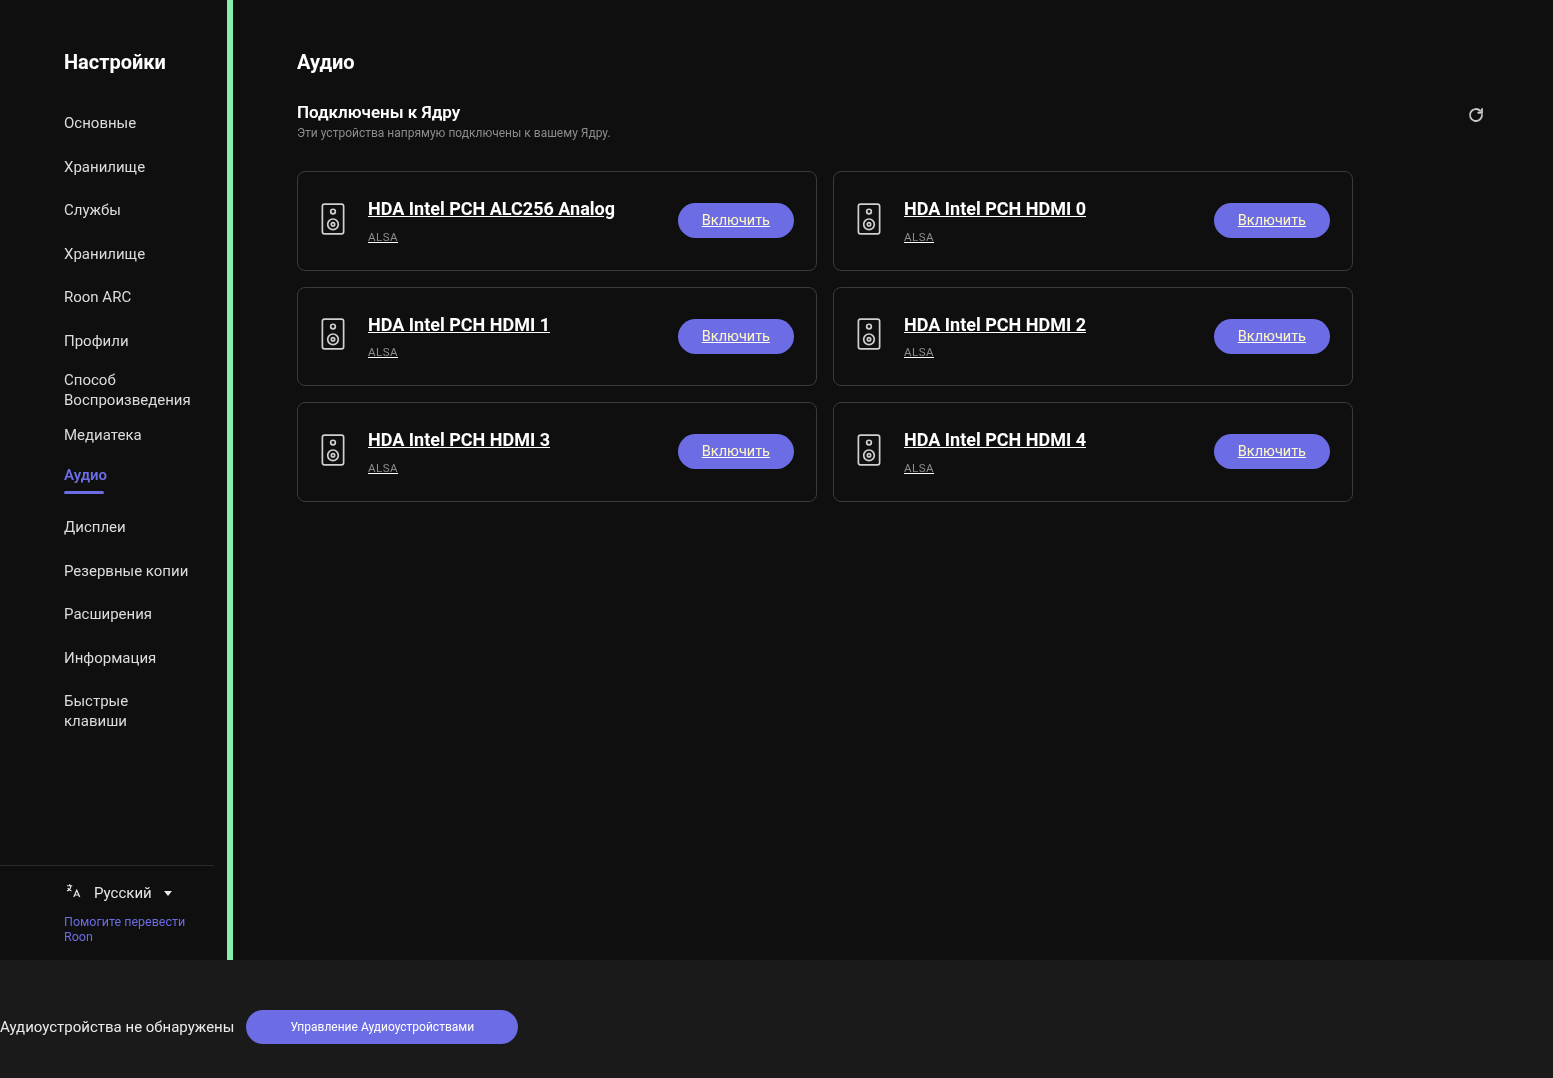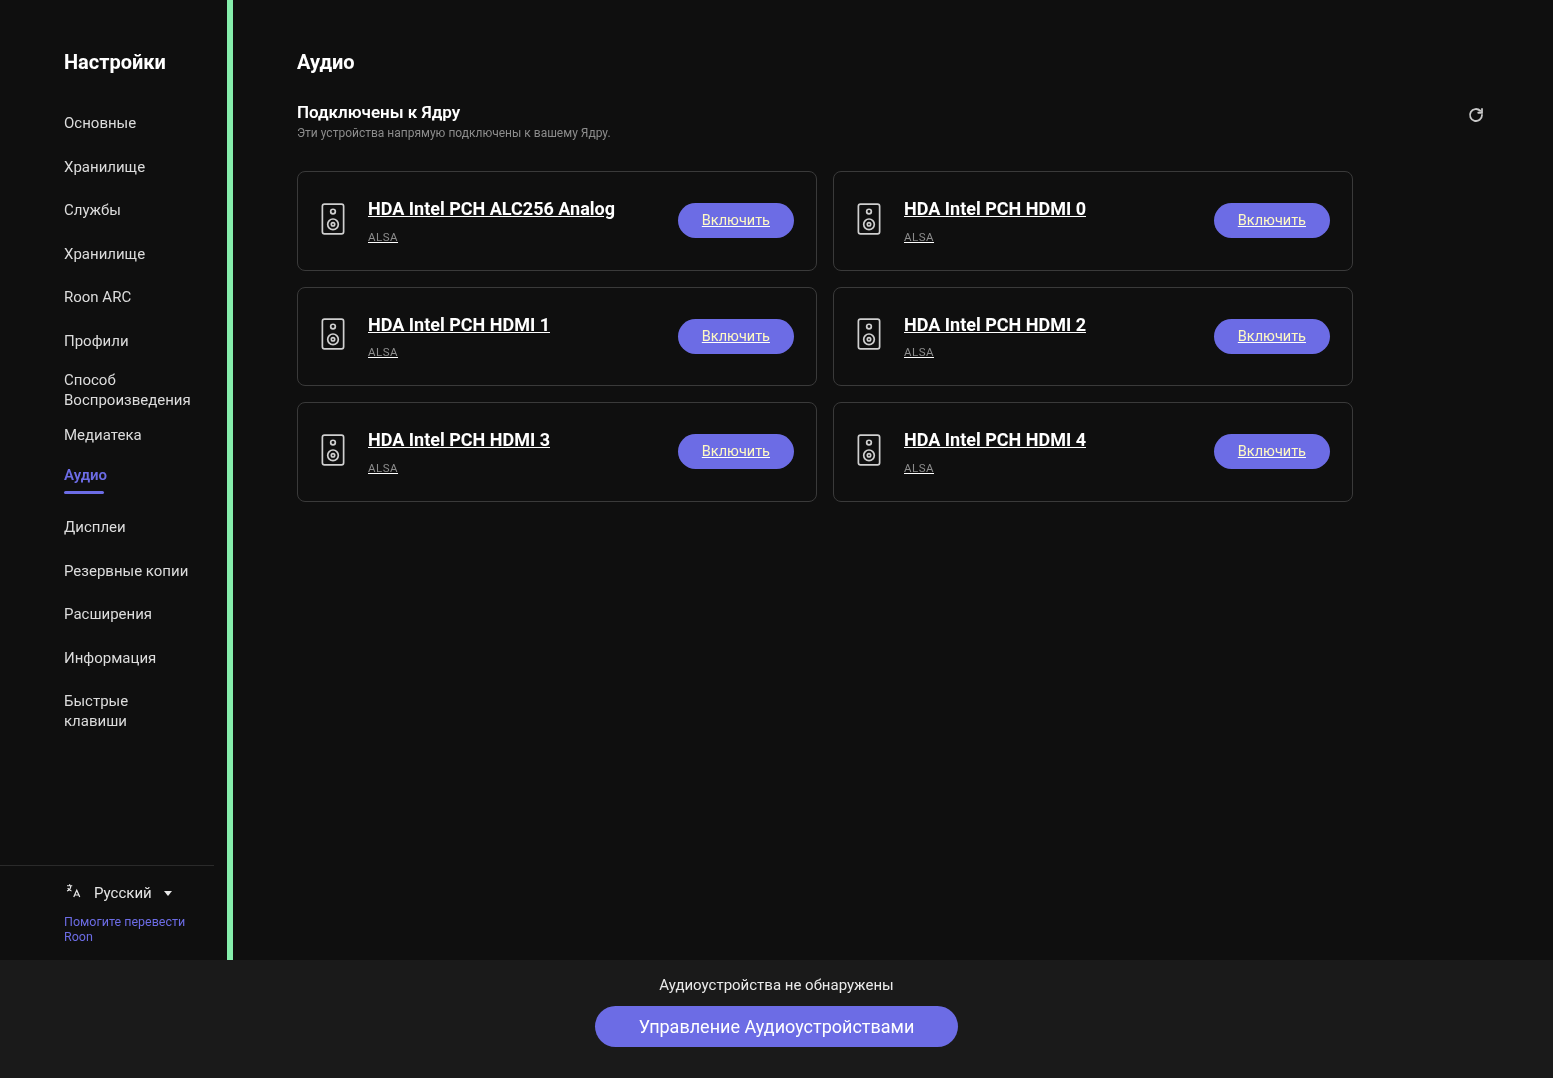--- a/index.html
+++ b/index.html
@@ -160,37 +160,36 @@
     font-family:inherit;
   }
   
   .footer-banner{
     position:absolute;
     left:0;right:0;
     top:960px;
     height:118px;
     background:var(--footer-bg);
     display:flex;
-    flex-direction:column;
     align-items:center;
     justify-content:flex-start;
     padding-top:16px;
     gap:12px;
   }
   .footer-text{
     font-size:15px;
     color:#eaeaea;
   }
   .footer-btn{
     background:var(--accent);
     color:#fff;
     border:none;
     border-radius:999px;
     padding:10px 44px;
-    font-size:18px;
+    font-size:12px;
     cursor:pointer;
     font-family:inherit;
   }
   .chevron-down{
     width:0;height:0;
     border-left:4px solid transparent;
     border-right:4px solid transparent;
     border-top:5px solid #e8e8e8;
     display:inline-block;
   }

